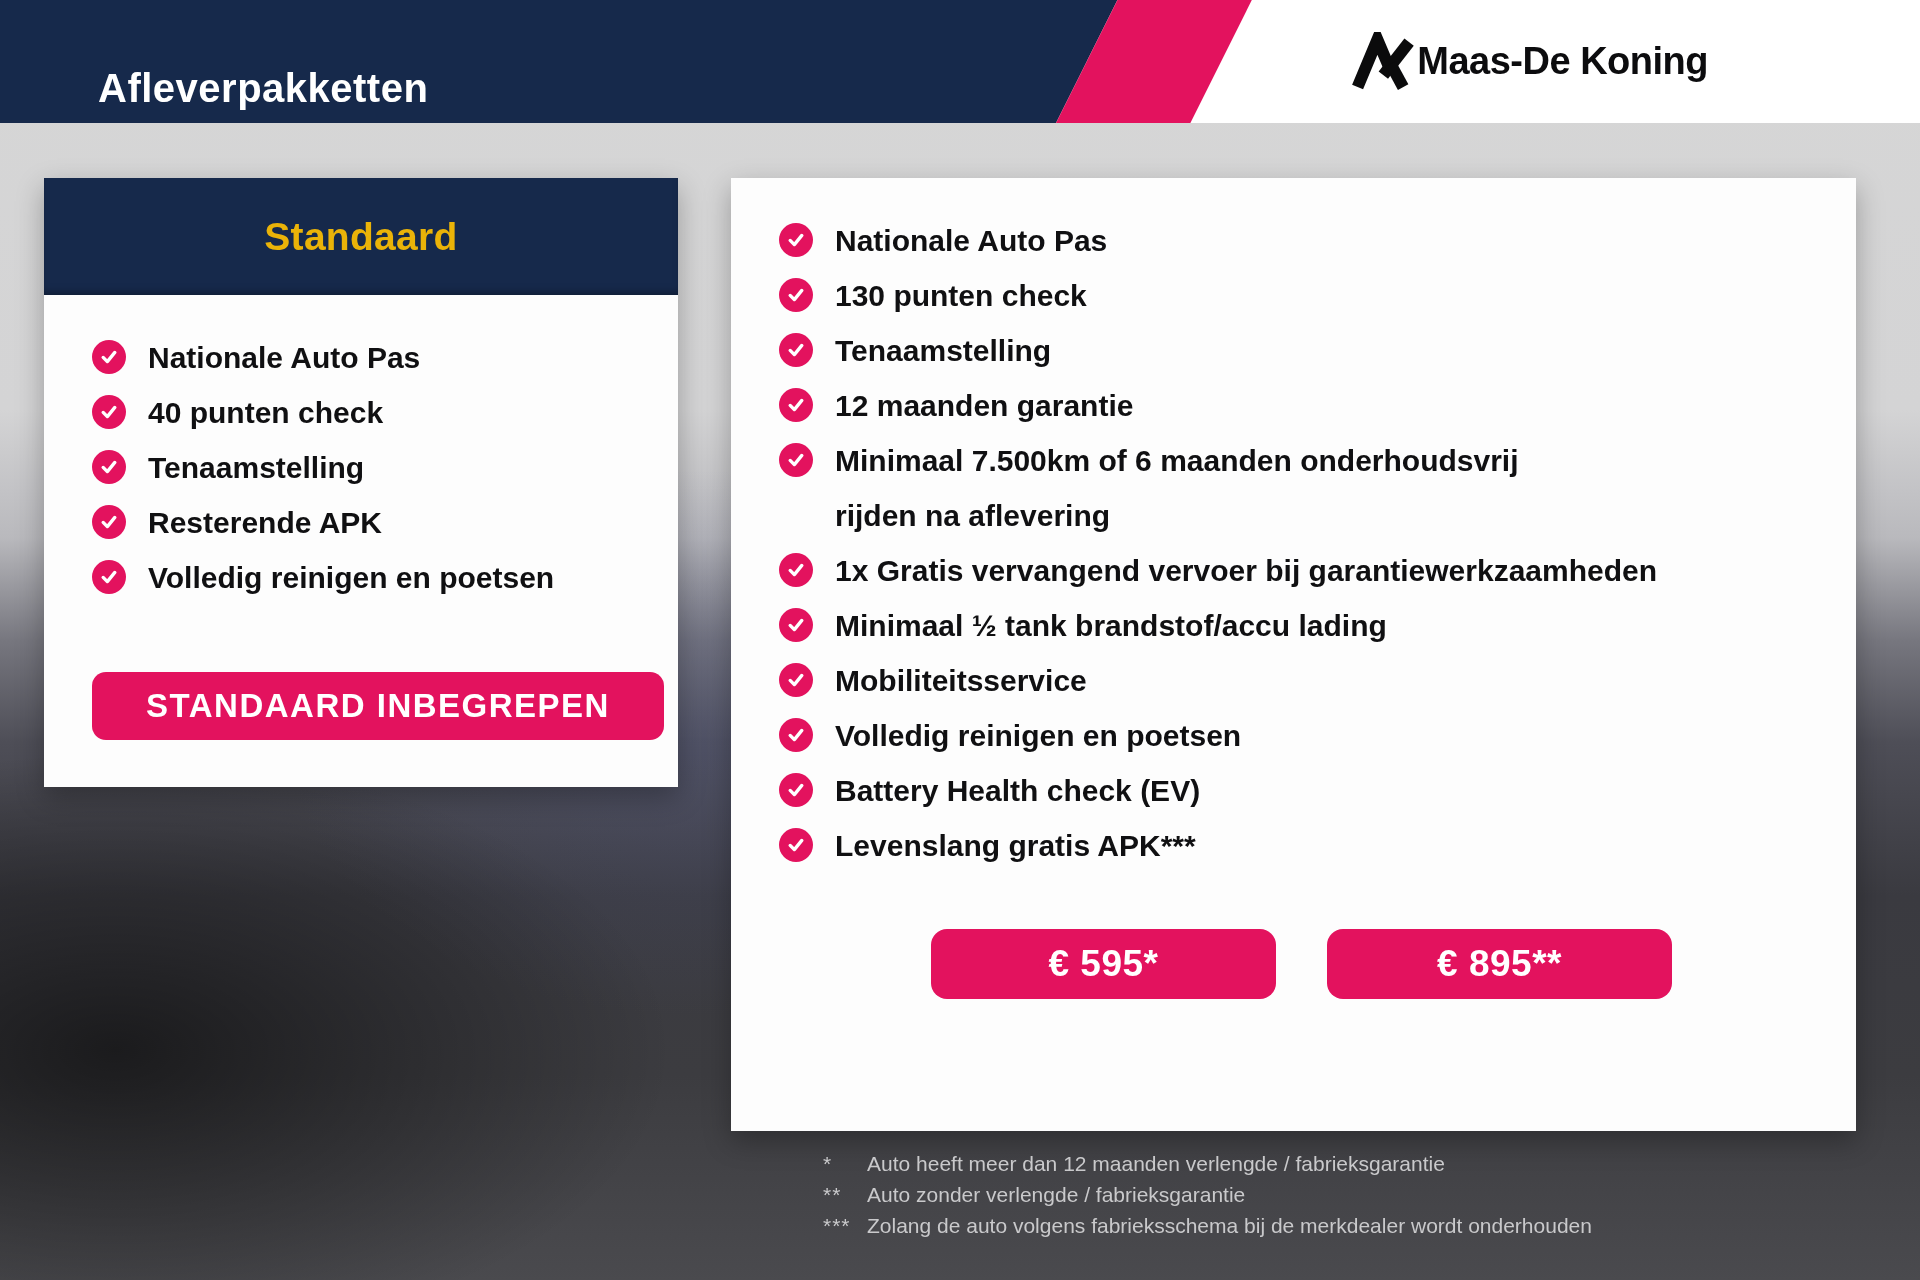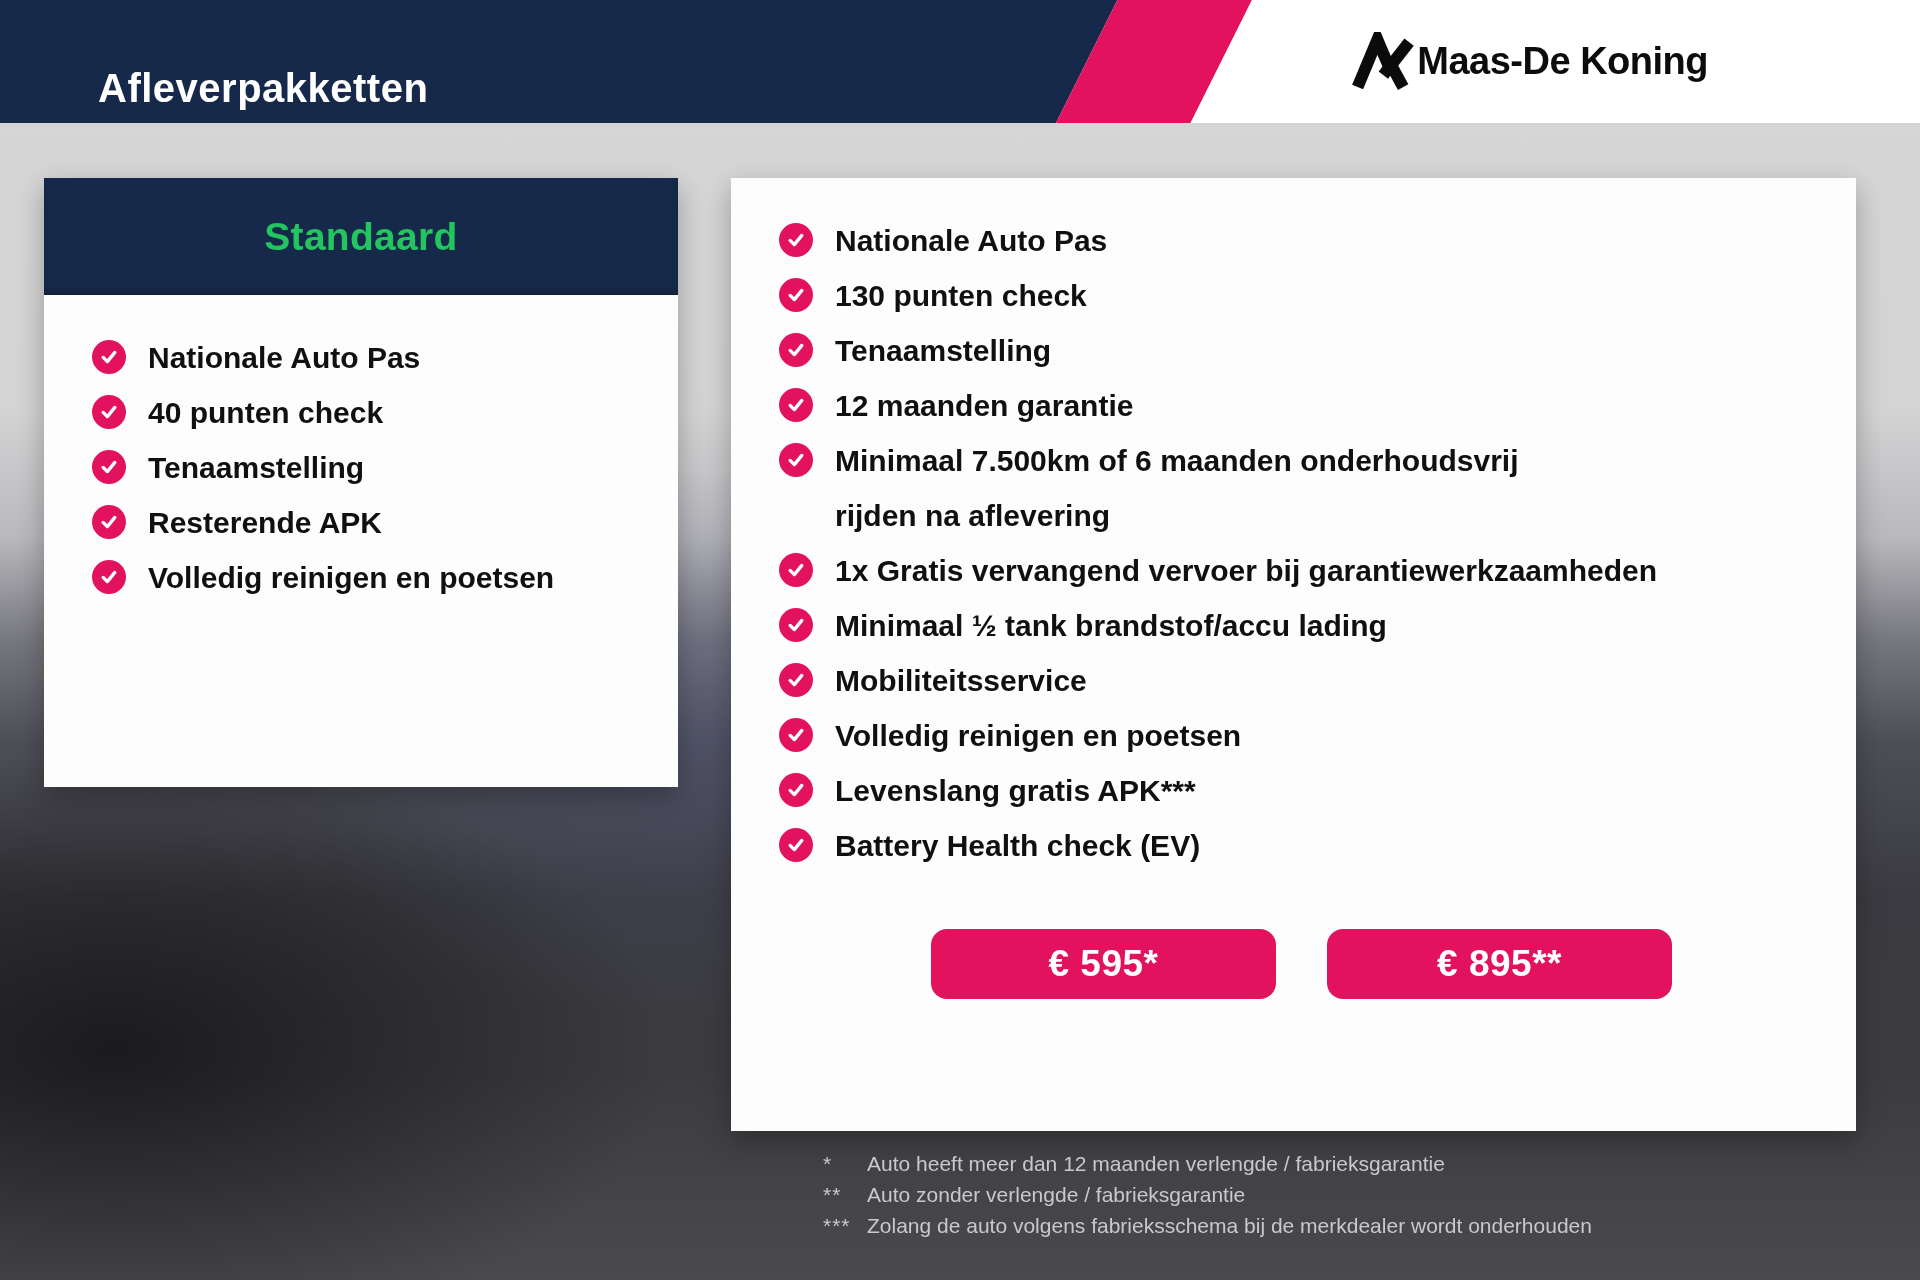--- a/index.html
+++ b/index.html
@@ -23,21 +23,21 @@
   .brand { position:absolute; right:212px; top:0; height:123px; display:flex; align-items:center; gap:0; z-index:2; }
   .brand-m { width:66px; height:60px; display:block; }
   .brand-name { font-size:38px; font-weight:800; color:#0c0c0e; letter-spacing:-.5px; white-space:nowrap; }
 
   
   .card { position:absolute; background:#fdfdfd; box-shadow:0 10px 26px rgba(0,0,0,0.28); }
   .card-standaard { left:44px;  top:178px; width:634px;  height:609px; }
   .card-approved  { left:731px; top:178px; width:1125px; height:953px; }
   .card-header { height:117px; background:#16294b; display:flex; align-items:center; justify-content:center;
     box-shadow:inset 0 -6px 8px -4px rgba(0,0,0,0.35); }
-  .card-title { color:#22c55e; font-size:39px; font-weight:700; letter-spacing:.3px; }
+  .card-title { color:#eab308; font-size:39px; font-weight:700; letter-spacing:.3px; }
   .card-body { padding:35px 20px 0 48px; }
 
   ul.features { list-style:none; margin:0; padding:0; }
   li.feature { display:flex; align-items:flex-start; }
   .check-icon { width:34px; height:34px; border-radius:50%; background:#e3125e;
     flex:0 0 34px; margin:10px 22px 0 0; display:flex; align-items:center; justify-content:center; }
   .check-icon svg { width:20px; height:20px; display:block; }
   .feature-text { font-size:30px; font-weight:700; color:#101012; line-height:55px; white-space:pre-line; }
 
   .pill-button { display:flex; align-items:center; justify-content:center;
@@ -111,20 +111,21 @@
         </li>
         <li class="feature">
           <span class="check-icon">
               <svg viewBox="0 0 24 24">
                 <path d="M5 12.5 L10 17.5 L19 6.5" fill="none" stroke="#fff" stroke-width="4" stroke-linecap="round" stroke-linejoin="round"></path>
               </svg>
             </span>
           <span class="feature-text">Volledig reinigen en poetsen</span>
         </li>
       </ul>
+      <button class="pill-button standaard-button">STANDAARD INBEGREPEN</button>
     </div>
   </section>
 
   <section class="card card-approved">
     <div class="card-body">
       <ul class="features">
         <li class="feature">
           <span class="check-icon">
               <svg viewBox="0 0 24 24">
                 <path d="M5 12.5 L10 17.5 L19 6.5" fill="none" stroke="#fff" stroke-width="4" stroke-linecap="round" stroke-linejoin="round"></path>
@@ -196,29 +197,29 @@
               </svg>
             </span>
           <span class="feature-text">Volledig reinigen en poetsen</span>
         </li>
         <li class="feature">
           <span class="check-icon">
               <svg viewBox="0 0 24 24">
                 <path d="M5 12.5 L10 17.5 L19 6.5" fill="none" stroke="#fff" stroke-width="4" stroke-linecap="round" stroke-linejoin="round"></path>
               </svg>
             </span>
+          <span class="feature-text">Battery Health check (EV)</span>
+        </li>
+        <li class="feature">
+          <span class="check-icon">
+              <svg viewBox="0 0 24 24">
+                <path d="M5 12.5 L10 17.5 L19 6.5" fill="none" stroke="#fff" stroke-width="4" stroke-linecap="round" stroke-linejoin="round"></path>
+              </svg>
+            </span>
           <span class="feature-text">Levenslang gratis APK***</span>
-        </li>
-        <li class="feature">
-          <span class="check-icon">
-              <svg viewBox="0 0 24 24">
-                <path d="M5 12.5 L10 17.5 L19 6.5" fill="none" stroke="#fff" stroke-width="4" stroke-linecap="round" stroke-linejoin="round"></path>
-              </svg>
-            </span>
-          <span class="feature-text">Battery Health check (EV)</span>
         </li>
       </ul>
       <div class="price-row">
         <button class="pill-button price-button">€ 595*</button>
         <button class="pill-button price-button">€ 895**</button>
       </div>
     </div>
   </section>
 
   <div class="footnotes">

